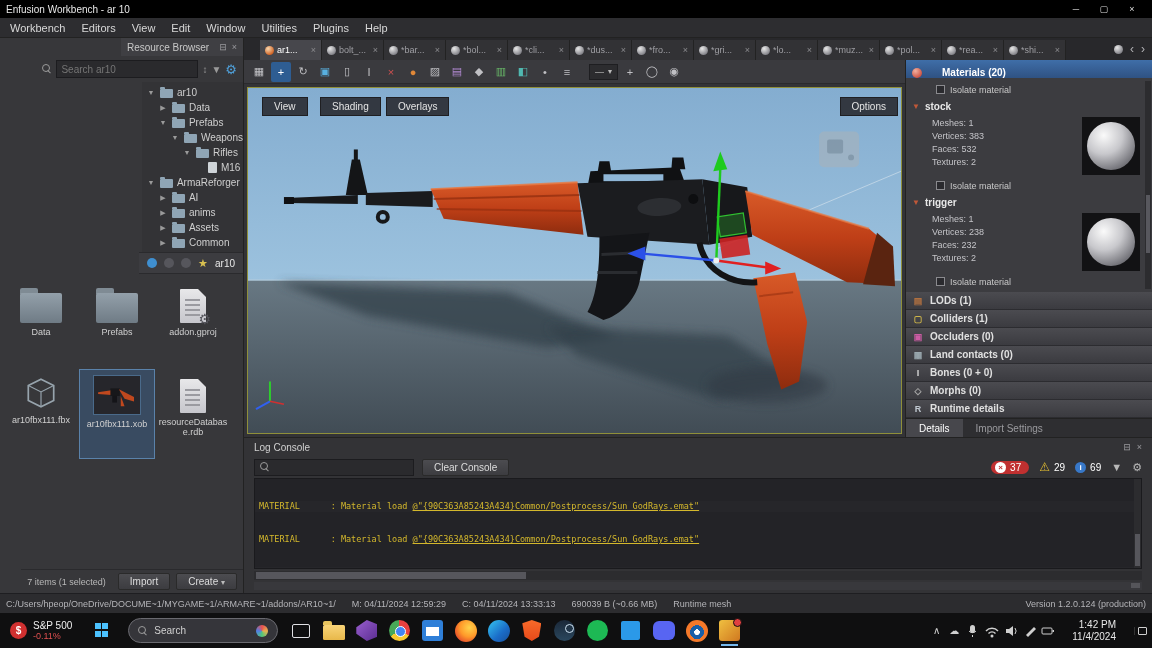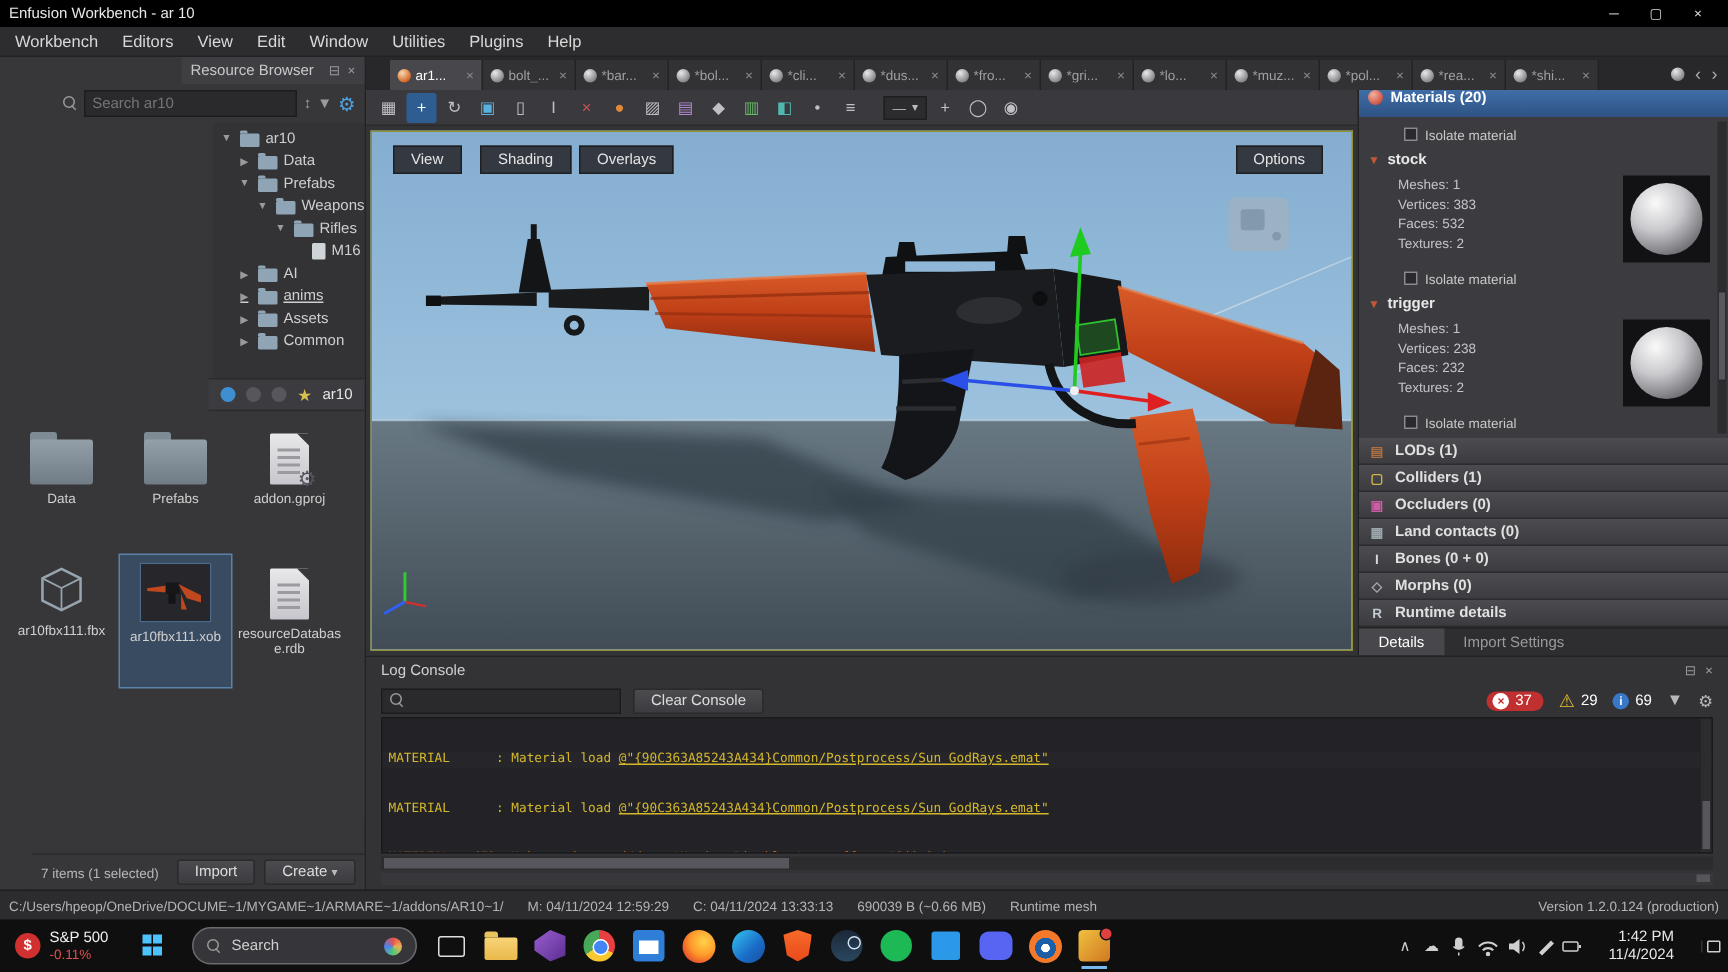--- a/index.html
+++ b/index.html
@@ -76,25 +76,25 @@
 .tb-icon:nth-child(7){color:#d05050;}
 .tb-icon:nth-child(8){color:#e08838;}
 .tb-icon:nth-child(10){color:#b088d0;}
 .tb-icon:nth-child(12){color:#68b868;}
 .tb-icon:nth-child(13){color:#50b8b0;}
 .tb-drop{display:flex;align-items:center;gap:4px;background:#2c2c2f;border:1px solid #1e1e21;height:16px;padding:0 5px;color:#bbb;font-size:9px;margin-left:10px;}
 .viewport-wrap{flex:1;position:relative;background:#333336;}
 .viewport{position:absolute;inset:3px;border:1px solid #8f8f3a;overflow:hidden;background:#84add0;}
 .scene{position:absolute;inset:0;width:100%;height:100%;}
 .vp-btn{position:absolute;top:9px;background:rgba(40,40,44,.88);color:#e4e4e4;font-size:10px;padding:3px 11px;border:1px solid #1f1f22;}
-.vp-view{left:14px;}.vp-shading{left:72px;}.vp-overlays{left:138px;}.vp-options{right:19px;}
+.vp-view{left:14px;}.vp-shading{left:72px;}.vp-overlays{left:138px;}.vp-options{right:3px;}
 
 
 .right{width:247px;background:#3a3a3e;border-left:1px solid #222;display:flex;flex-direction:column;}
-.mat-header{height:18px;background:linear-gradient(#3f6ea8,#2f5283);display:flex;align-items:flex-start;gap:5px;padding:0 6px;color:#fff;font-size:10px;font-weight:bold;}
+.mat-header{height:18px;background:linear-gradient(#3f6ea8,#2f5283);display:flex;align-items:flex-end;gap:20px;padding:0 6px;color:#fff;font-size:10px;font-weight:bold;}
 .mat-ico{width:10px;height:10px;border-radius:50%;background:radial-gradient(circle at 35% 30%,#f0b0a0,#c03020);}
 .mat-list{flex:1;position:relative;background:#3c3c40;overflow:hidden;padding:3px 0;}
 .iso-row{display:flex;align-items:center;gap:5px;height:17px;padding-left:30px;font-size:9px;color:#c8c8c8;}
 .cb{width:9px;height:9px;border:1px solid #8a8a8e;background:#2a2a2e;flex:none;}
 .sec-head{display:flex;align-items:center;gap:5px;height:17px;padding-left:6px;font-size:10px;color:#e8e8e8;font-weight:bold;}
 .sec-arrow{color:#c05838;font-size:8px;}
 .sec-body{display:flex;align-items:flex-start;padding:2px 12px 2px 26px;}
 .stats{flex:1;font-size:9px;color:#c4c4c8;line-height:13px;}
 .sphere-box{width:58px;height:58px;background:#121214;display:flex;align-items:center;justify-content:center;}
 .sphere{width:48px;height:48px;border-radius:50%;background:radial-gradient(circle at 35% 28%,#fafafa,#c8c8cc 40%,#77777d 75%,#46464c);}
@@ -243,26 +243,31 @@
         <div class="tree-row" style="padding-left:40px;">
           <span class="tw">▼</span>
           <span class="fold"></span>
           <span>Rifles</span>
         </div>
         <div class="tree-row" style="padding-left:52px;">
           <span class="tw"></span>
           <span class="doc-mini"></span>
           <span>M16</span>
         </div>
+        <div class="tree-row" style="padding-left:4px;">
+          <span class="tw">▼</span>
+          <span class="fold"></span>
+          <span>ArmaReforger</span>
+        </div>
         <div class="tree-row" style="padding-left:16px;">
           <span class="tw">▶</span>
           <span class="fold"></span>
           <span>AI</span>
         </div>
-        <div class="tree-row" style="padding-left:16px;text-decoration:underline;">
+        <div class="tree-row" style="padding-left:16px;">
           <span class="tw">▶</span>
           <span class="fold"></span>
           <span>anims</span>
         </div>
         <div class="tree-row" style="padding-left:16px;">
           <span class="tw">▶</span>
           <span class="fold"></span>
           <span>Assets</span>
         </div>
         <div class="tree-row" style="padding-left:16px;">

